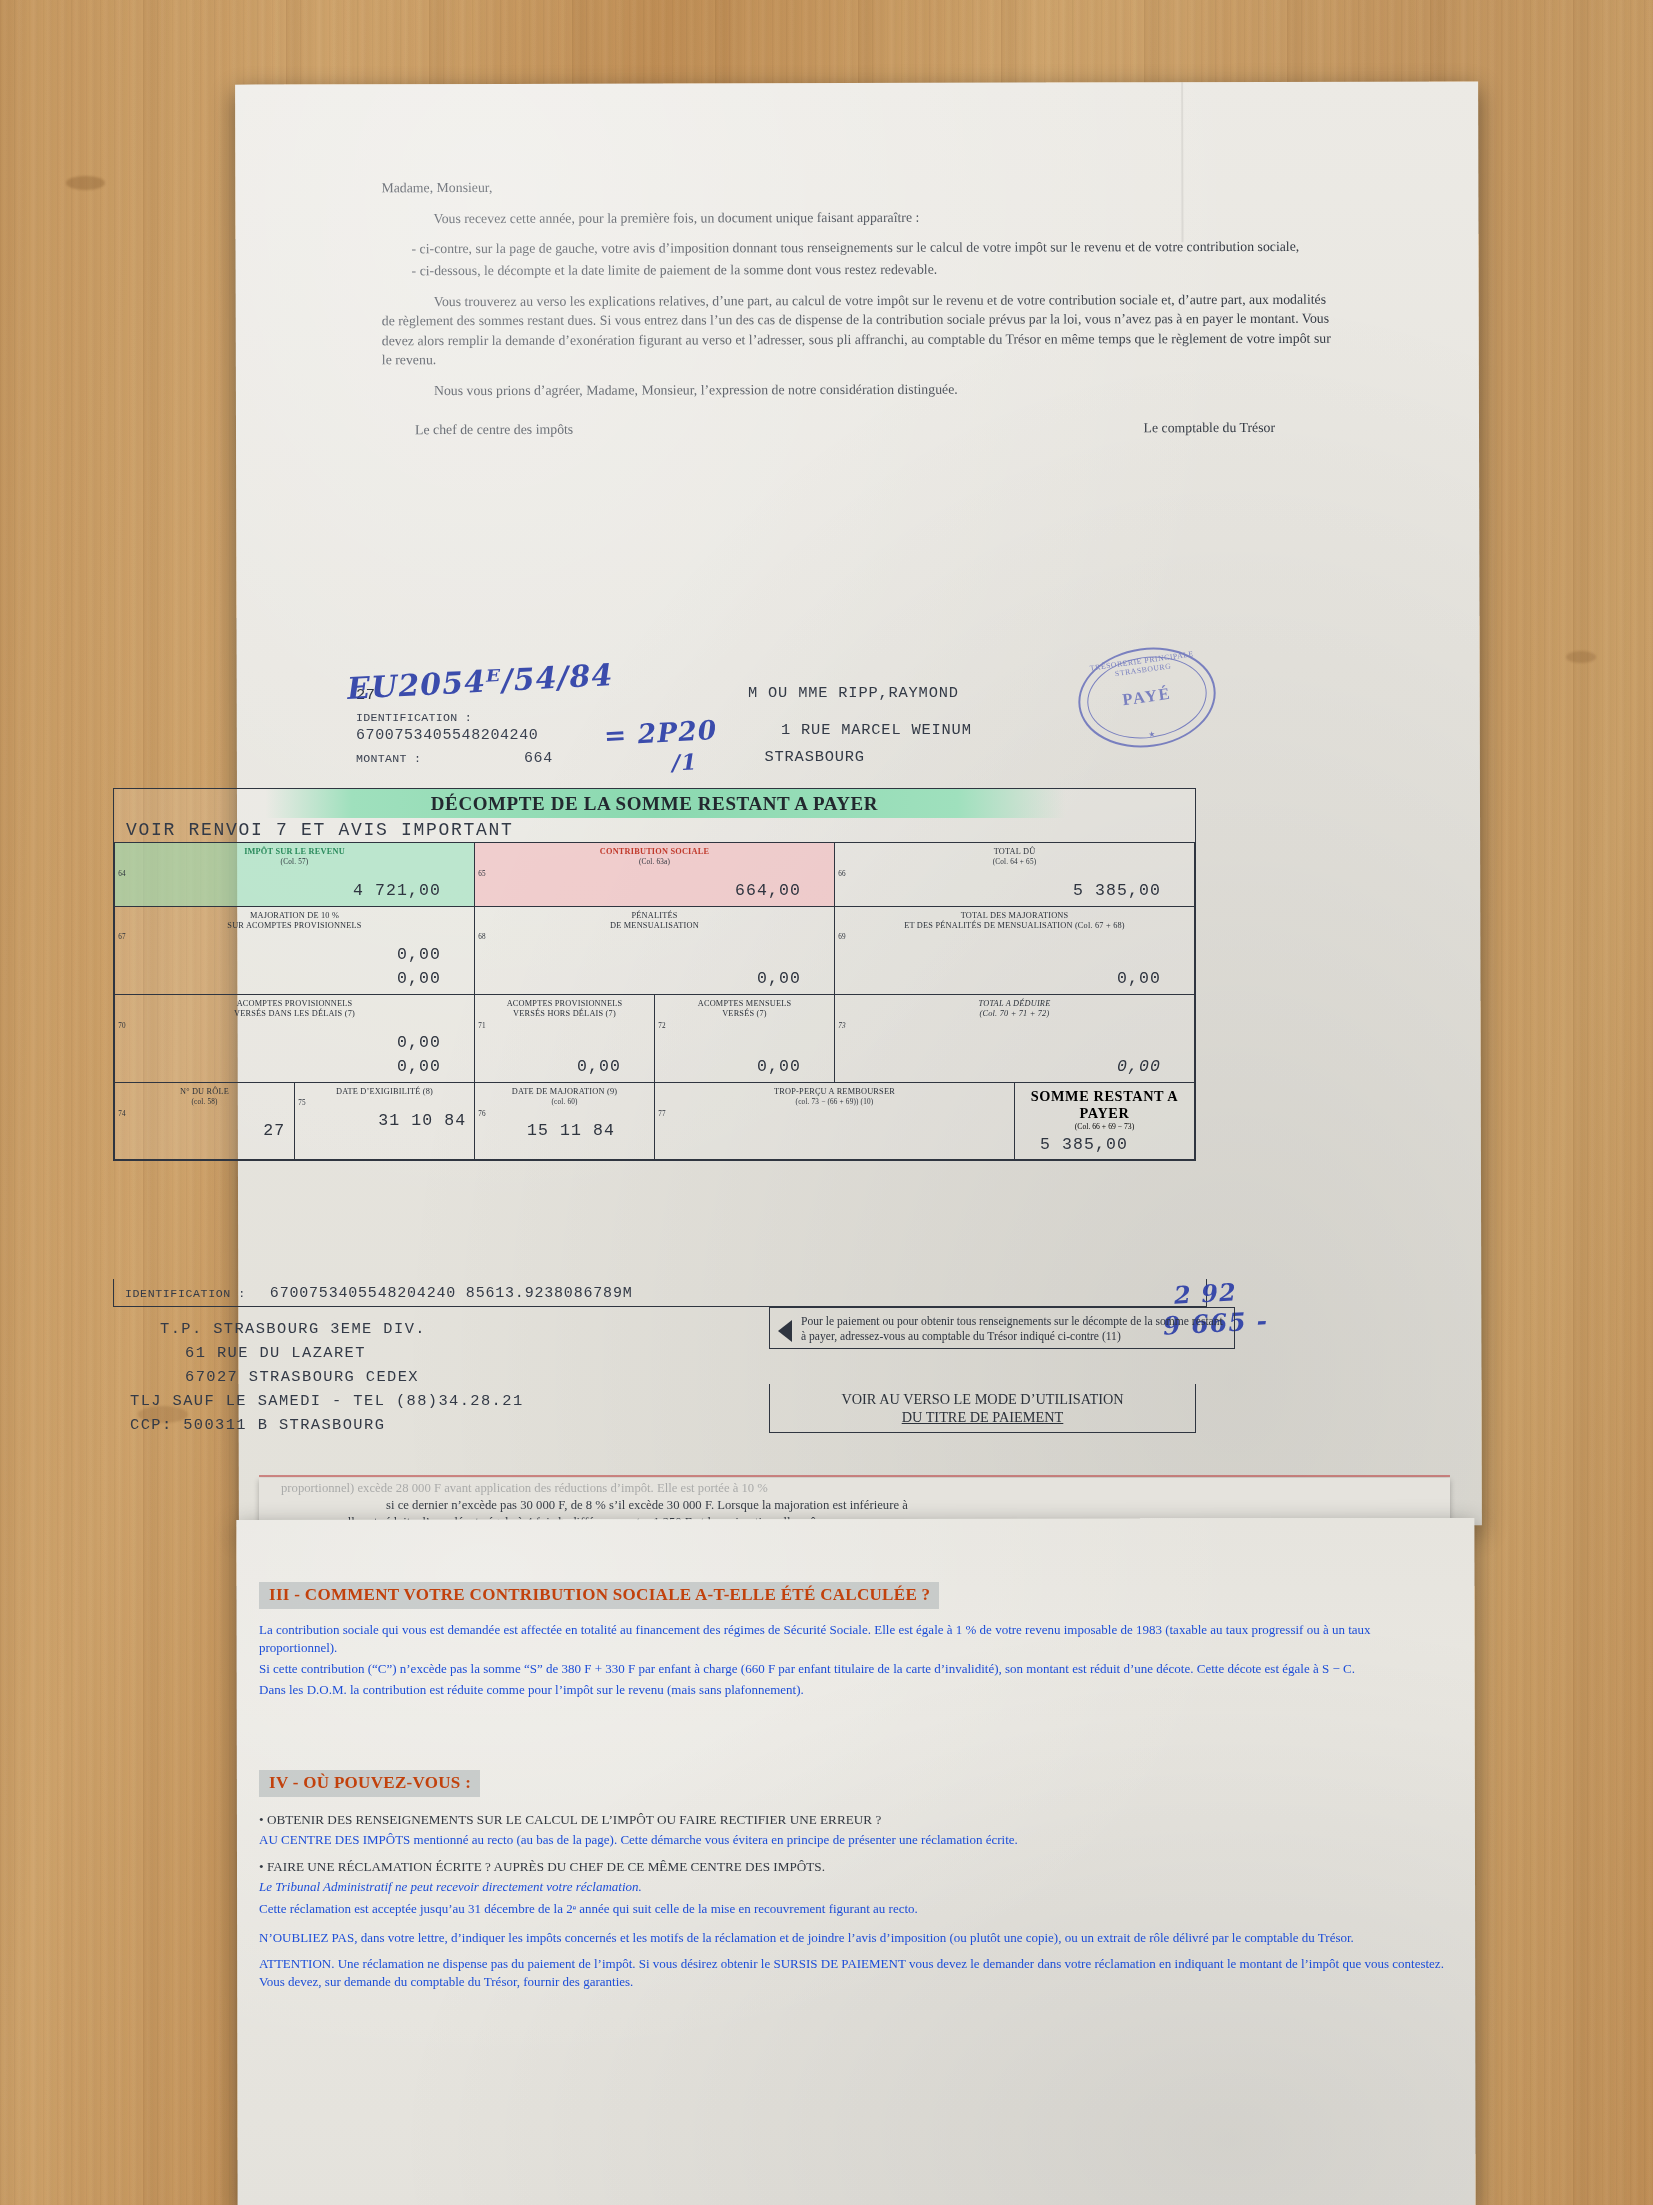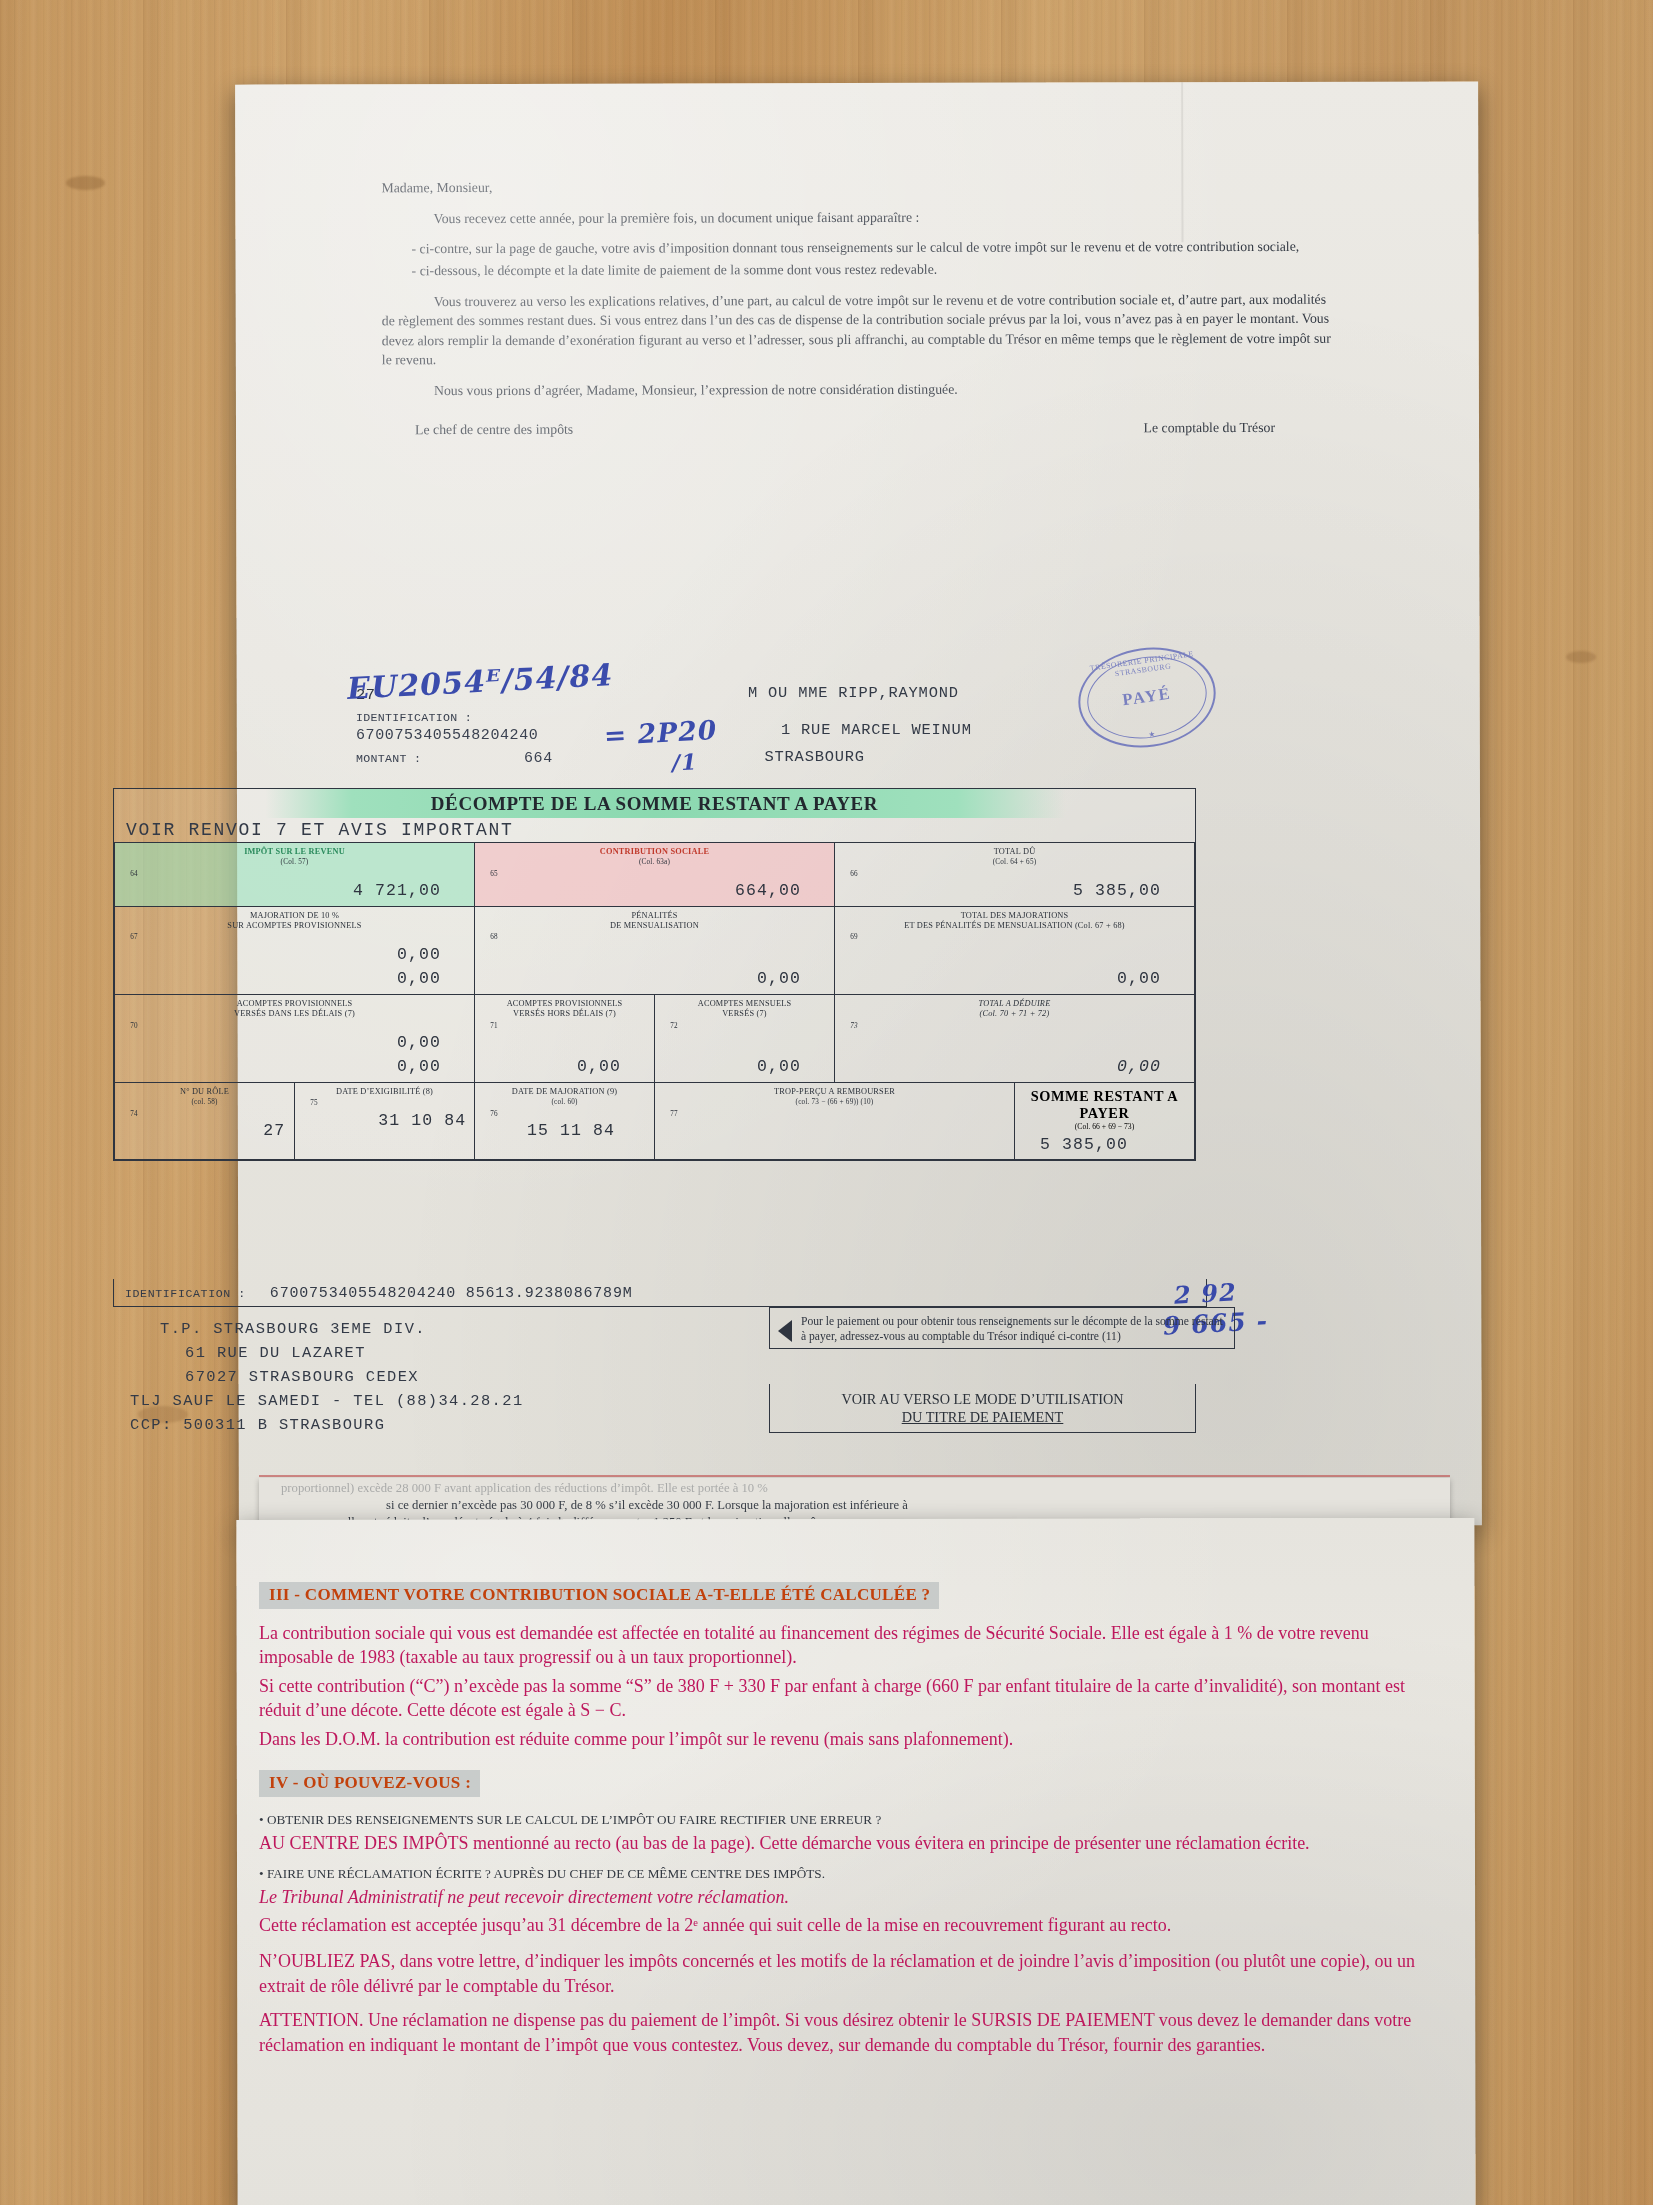--- a/index.html
+++ b/index.html
@@ -93,21 +93,21 @@
   .dec-sub{font-family:"Liberation Mono",monospace;font-size:18px;letter-spacing:1.7px;padding:2.2px 0 2.2px 12px;color:#333a47;}
   .grid{width:100%;border-collapse:collapse;table-layout:fixed;}
   .grid td{border:1.1px solid #2f3540;vertical-align:top;padding:0;}
   .hdr{text-align:center;font-size:8.3px;line-height:1.25;padding:3.9px 2.2px 1.1px 2.2px;color:#2b313a;letter-spacing:0.2px;}
   .hdr .small{font-size:7.2px;}
   .cellnum{
     font-family:"Liberation Mono",monospace;font-size:16.5px;text-align:right;
     padding:3.3px 33px 5.5px 0;color:#2f3540;letter-spacing:1.1px;
   }
   .cellnum.two{padding-bottom:2.2px;}
-  .corner{font-size:7.2px;padding:1.1px 0 0 3.3px;color:#2b313a;margin-left:12px;}
+  .corner{font-size:7.2px;padding:1.1px 0 0 3.3px;color:#2b313a;}
   .tint-green{background:rgba(150,226,188,0.55);}
   .tint-pink{background:rgba(243,186,190,0.6);}
   .lbl-green{color:#2a8a5c;font-weight:bold;}
   .lbl-red{color:#c0392b;font-weight:bold;}
   .somme-lab{font-size:14.3px;font-weight:bold;text-align:center;letter-spacing:0.6px;padding-top:5.5px;}
   .tiny-center{font-size:7.7px;text-align:center;}
 
   
   .id2{
     position:absolute;left:113px;top:1279px;width:1081px;
@@ -142,21 +142,21 @@
     box-shadow:0 1.7px 5.5px rgba(0,0,0,.25);
   }
   .strip .faint{opacity:.35;}
 
   
   .sec{position:absolute;left:259px;width:1185px;}
   .sec-title{
     display:inline-block;font-size:17px;font-weight:bold;letter-spacing:0.3px;color:#c2410c;
     background:rgba(171,178,180,0.55);padding:3.3px 8.8px 3.3px 10px;
   }
-  .sec p{font-size:18px;line-height:1.38;margin:0 0 3.3px 0;color:#be185d;}
+  .sec p{font-size:13px;line-height:1.38;margin:0 0 3.3px 0;color:#1d4ed8;}
   .sec .bullet{font-size:13.2px;line-height:1.38;margin:0 0 2.2px 0;color:#333942;}
   .sec .ital{font-style:italic;}
 
   .redline{
     position:absolute;left:259px;top:1475px;width:1191px;height:1.7px;background:rgba(190,60,60,.55);
   }
   .foldline{position:absolute;background:rgba(0,0,0,0.07);}
 </style>
 </head>
 <body>

